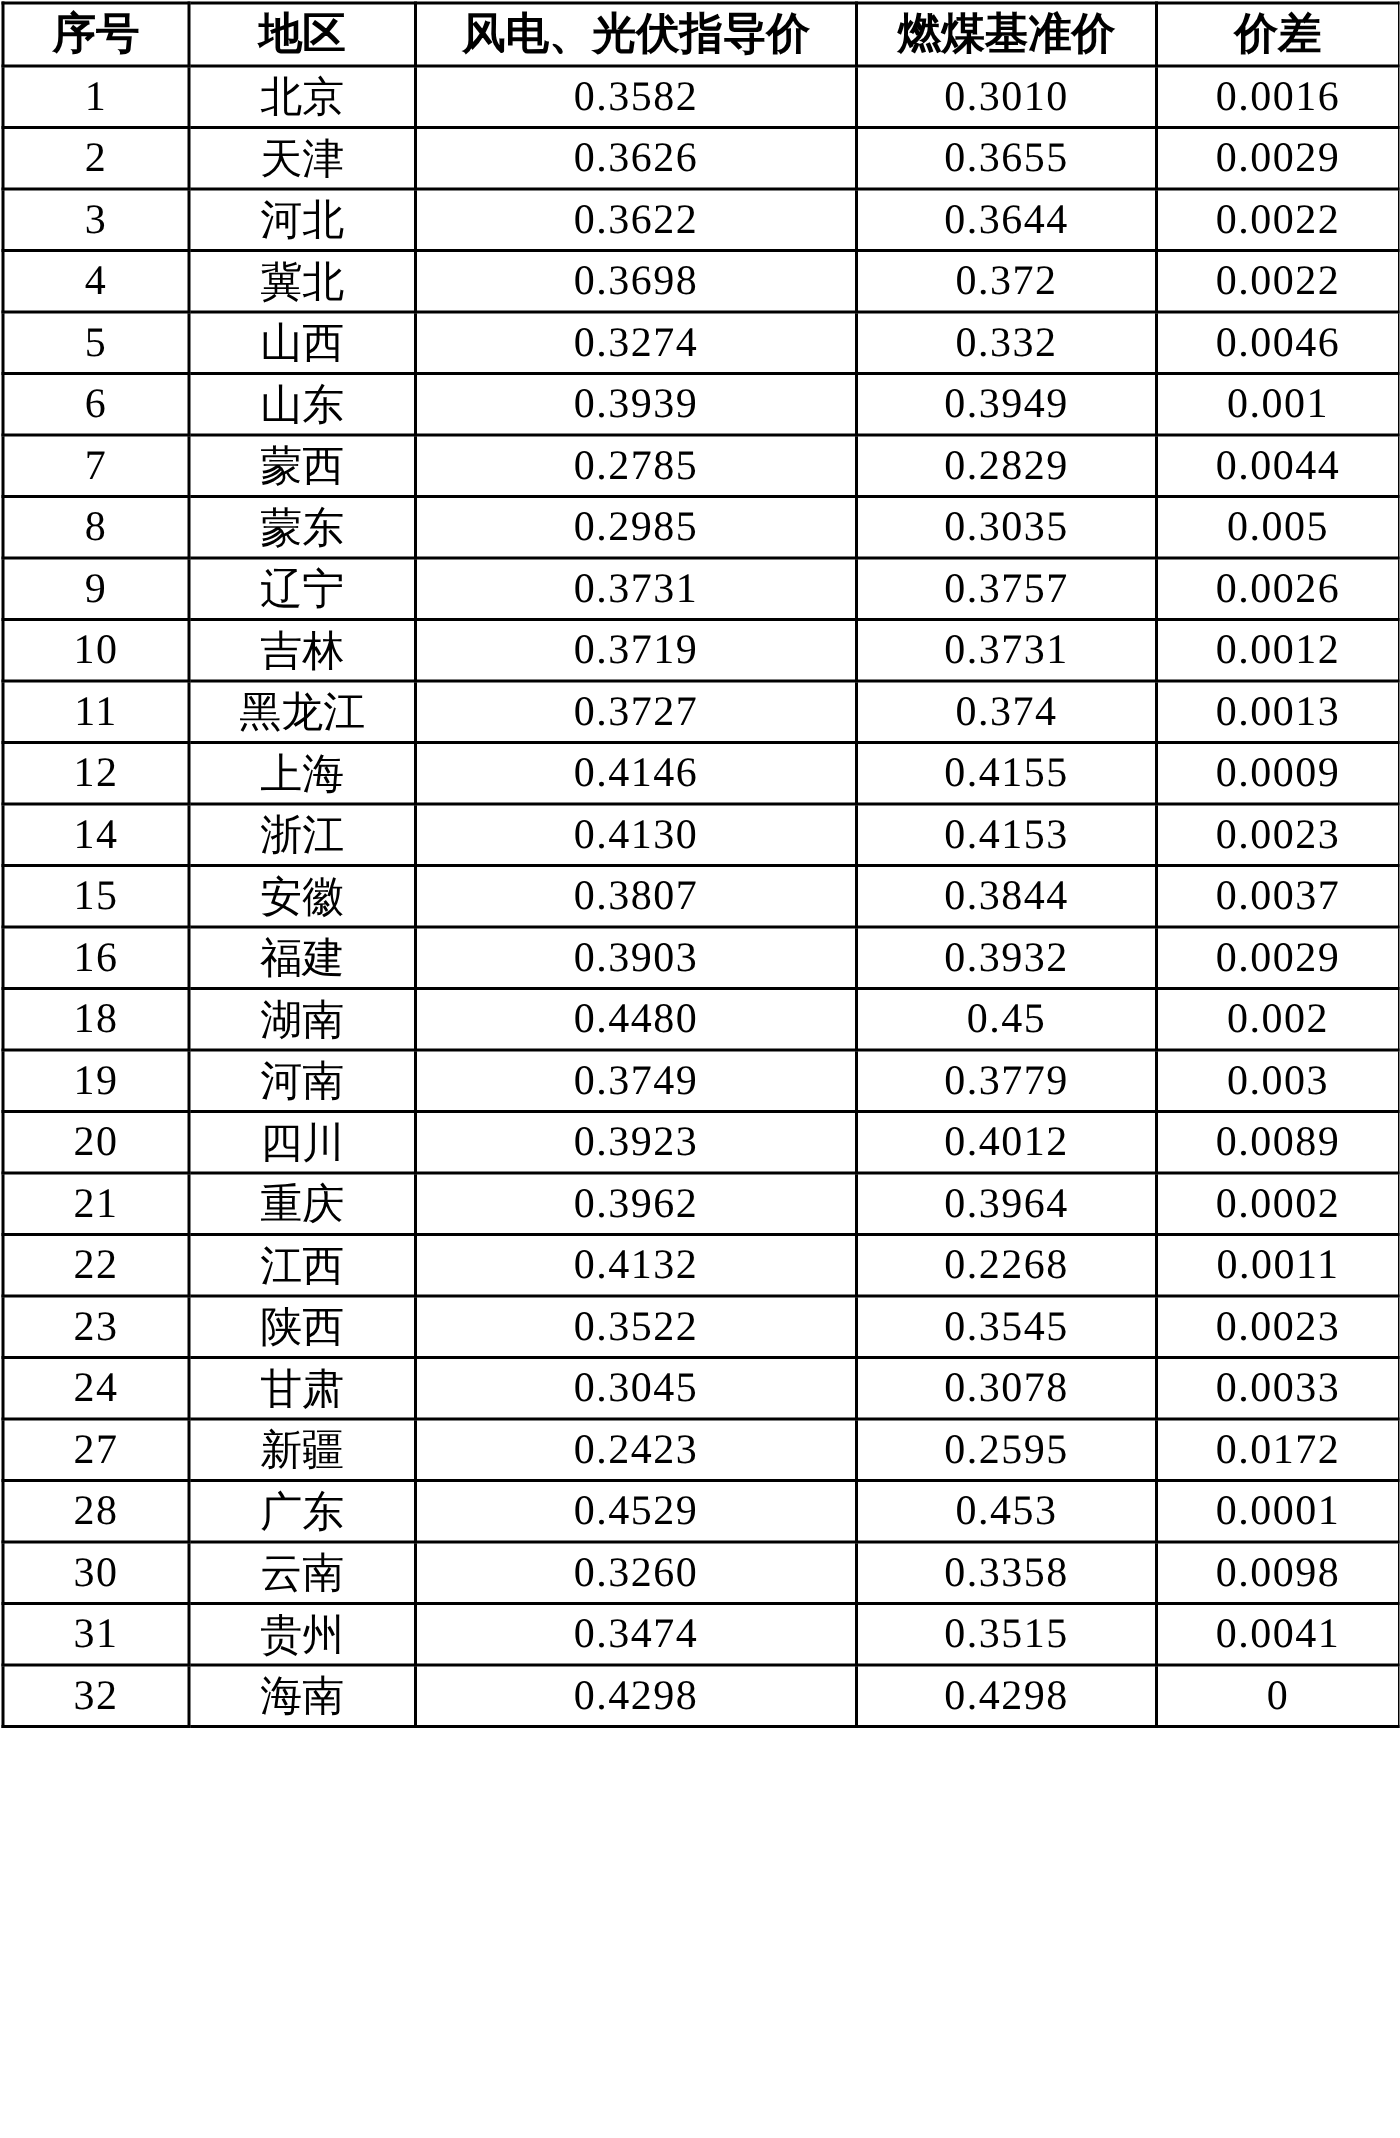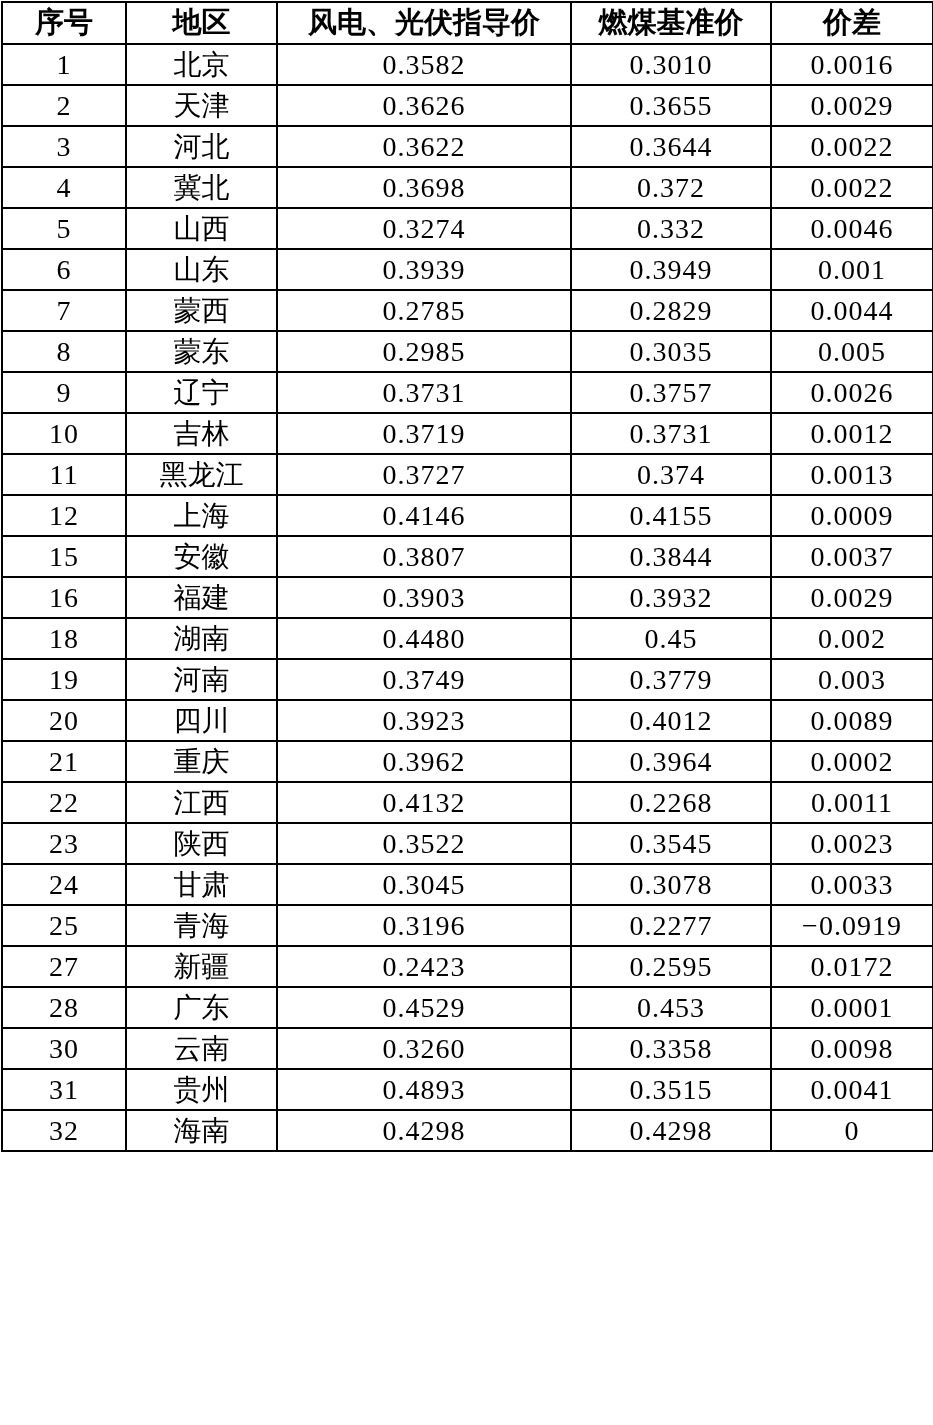--- a/index.html
+++ b/index.html
@@ -141,20 +141,27 @@
           <td class="num">0.0013</td>
         </tr>
         <tr>
           <td class="num">12</td>
           <td>上海</td>
           <td class="num">0.4146</td>
           <td class="num">0.4155</td>
           <td class="num">0.0009</td>
         </tr>
         <tr>
+          <td class="num">14</td>
+          <td>浙江</td>
+          <td class="num">0.4130</td>
+          <td class="num">0.4153</td>
+          <td class="num">0.0023</td>
+        </tr>
+        <tr>
           <td class="num">15</td>
           <td>安徽</td>
           <td class="num">0.3807</td>
           <td class="num">0.3844</td>
           <td class="num">0.0037</td>
         </tr>
         <tr>
           <td class="num">16</td>
           <td>福建</td>
           <td class="num">0.3903</td>
@@ -204,27 +211,20 @@
           <td class="num">0.0023</td>
         </tr>
         <tr>
           <td class="num">24</td>
           <td>甘肃</td>
           <td class="num">0.3045</td>
           <td class="num">0.3078</td>
           <td class="num">0.0033</td>
         </tr>
         <tr>
-          <td class="num">25</td>
-          <td>青海</td>
-          <td class="num">0.3196</td>
-          <td class="num">0.2277</td>
-          <td class="num">−0.0919</td>
-        </tr>
-        <tr>
           <td class="num">27</td>
           <td>新疆</td>
           <td class="num">0.2423</td>
           <td class="num">0.2595</td>
           <td class="num">0.0172</td>
         </tr>
         <tr>
           <td class="num">28</td>
           <td>广东</td>
           <td class="num">0.4529</td>
@@ -234,21 +234,21 @@
         <tr>
           <td class="num">30</td>
           <td>云南</td>
           <td class="num">0.3260</td>
           <td class="num">0.3358</td>
           <td class="num">0.0098</td>
         </tr>
         <tr>
           <td class="num">31</td>
           <td>贵州</td>
-          <td class="num">0.4893</td>
+          <td class="num">0.3474</td>
           <td class="num">0.3515</td>
           <td class="num">0.0041</td>
         </tr>
         <tr>
           <td class="num">32</td>
           <td>海南</td>
           <td class="num">0.4298</td>
           <td class="num">0.4298</td>
           <td class="num">0</td>
         </tr>

